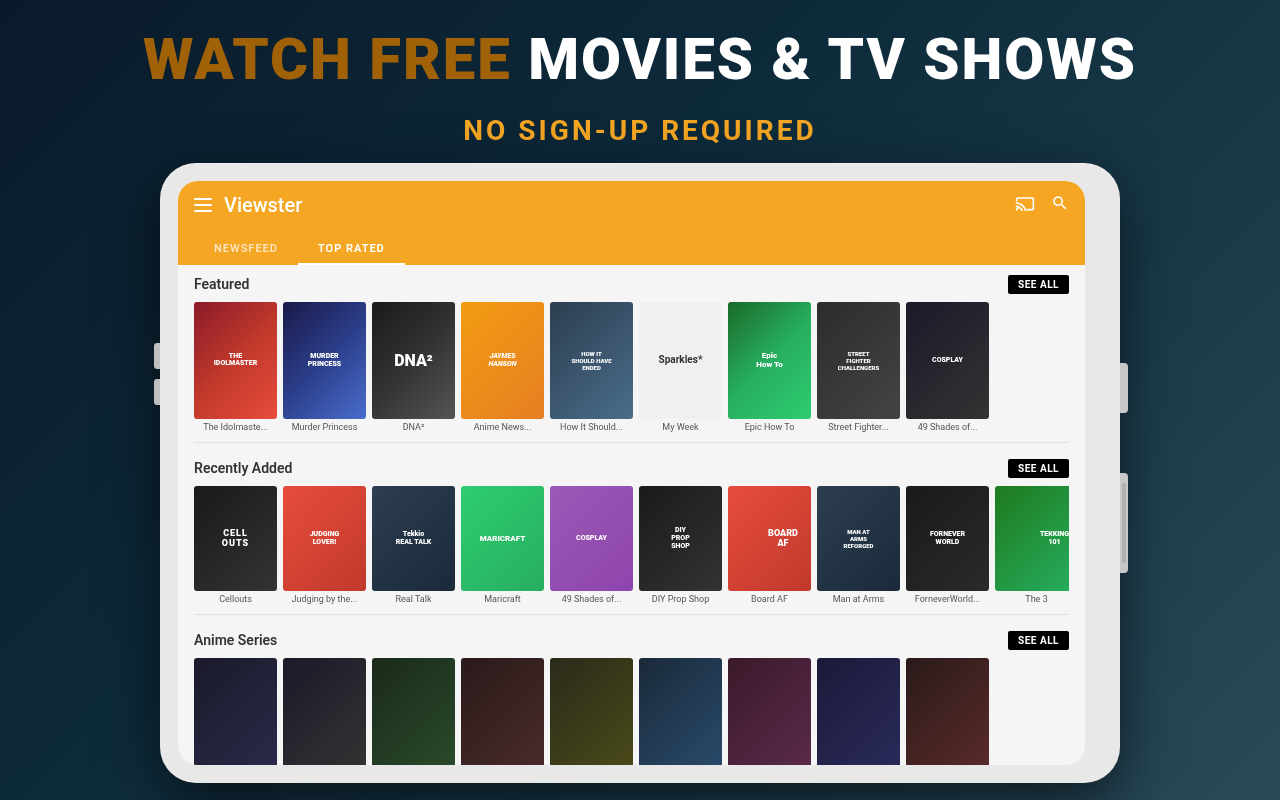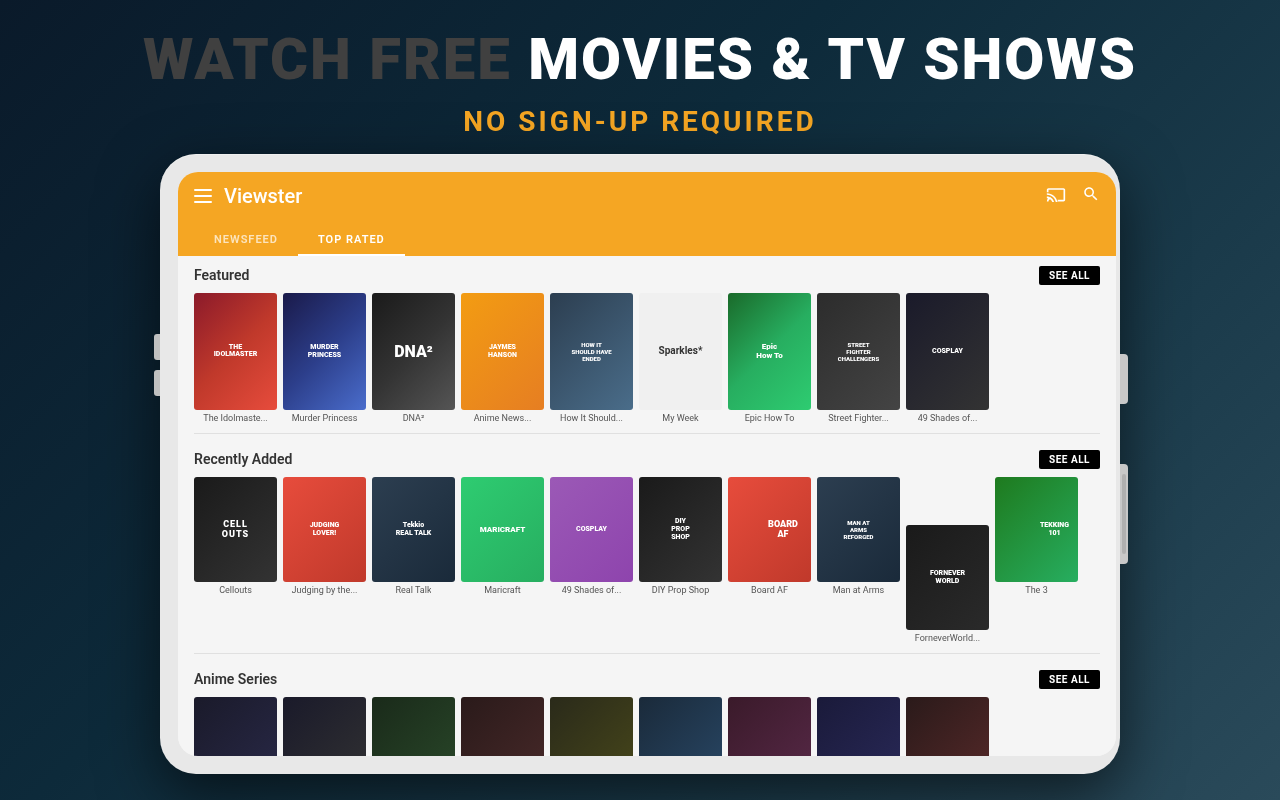--- a/index.html
+++ b/index.html
@@ -19,37 +19,37 @@
       text-align: center;
       padding: 28px 20px 16px;
       width: 100%;
     }
     .hero-title {
       font-size: 58px;
       font-weight: 900;
       letter-spacing: 2px;
       line-height: 1.1;
     }
-    .hero-title .orange { color: #404040; }
+    .hero-title .orange { color: #a16207; }
     .hero-title .white { color: #ffffff; }
     .hero-subtitle {
       font-size: 28px;
       font-weight: 700;
       color: #f5a623;
       letter-spacing: 3px;
-      margin-top: 13px;
+      margin-top: 22px;
     }
 
     
     .tablet-outer {
       width: 960px;
       height: 620px;
       background: #e8e8e8;
       border-radius: 36px;
-      padding: 18px 4px 18px 18px;
+      padding: 18px 35px 18px 18px;
       box-shadow: 0 20px 60px rgba(0,0,0,0.6), inset 0 1px 0 rgba(255,255,255,0.3);
       position: relative;
       display: flex;
       align-items: center;
       justify-content: center;
     }
 
     
     .tablet-btn-left {
       position: absolute;
@@ -227,36 +227,36 @@
       max-width: 83px;
       overflow: hidden;
       text-overflow: ellipsis;
       white-space: nowrap;
     }
 
     
     .t1 { background: linear-gradient(135deg, #8b1a2a 0%, #c0392b 50%, #e74c3c 100%); }
     .t2 { background: linear-gradient(135deg, #1a1a4a 0%, #2c3e8a 50%, #4a6dcc 100%); }
     .t3 { background: linear-gradient(135deg, #1a1a1a 0%, #333 50%, #555 100%); }
-    .t4 { background: linear-gradient(135deg, #f39c12 0%, #e67e22 100%); }
+    .t4 { background: linear-gradient(135deg, #f39c12 0%, #e67e22 100%); font-style: italic; }
     .t5 { background: linear-gradient(135deg, #2c3e50 0%, #4a6d8a 100%); }
     .t7 { background: linear-gradient(135deg, #ff6b9d 0%, #c44ddb 50%, #9b59b6 100%); }
     .t8 { background: linear-gradient(135deg, #1a6a2a 0%, #27ae60 50%, #2ecc71 100%); }
     .t9 { background: linear-gradient(135deg, #2c2c2c 0%, #444 100%); }
     .t10 { background: linear-gradient(135deg, #1a1a2a 0%, #333 100%); }
 
     .r1 { background: linear-gradient(135deg, #1a1a1a 0%, #333 100%); }
     .r2 { background: linear-gradient(135deg, #e74c3c 0%, #c0392b 100%); }
     .r3 { background: linear-gradient(135deg, #2c3e50 0%, #1a2a3a 100%); }
     .r4 { background: linear-gradient(135deg, #2ecc71 0%, #27ae60 100%); }
     .r5 { background: linear-gradient(135deg, #9b59b6 0%, #8e44ad 100%); }
     .r6 { background: linear-gradient(135deg, #1a1a1a 0%, #333 100%); }
     .r7 { background: linear-gradient(135deg, #e74c3c 0%, #c0392b 100%); }
     .r8 { background: linear-gradient(135deg, #2c3e50 0%, #1a2a3a 100%); }
-    .r9 { background: linear-gradient(135deg, #1a1a1a 0%, #2a2a2a 100%); margin-top: 48px; }
+    .r9 { background: linear-gradient(135deg, #1a1a1a 0%, #2a2a2a 100%); }
     .r10 { background: linear-gradient(135deg, #1e7a1e 0%, #27ae60 100%); }
 
     .a1 { background: linear-gradient(135deg, #1a1a2a 0%, #2a2a4a 100%); }
     .a2 { background: linear-gradient(135deg, #1a1a2a 0%, #333 100%); }
     .a3 { background: linear-gradient(135deg, #1a2a1a 0%, #2a4a2a 100%); }
     .a4 { background: linear-gradient(135deg, #2a1a1a 0%, #4a2a2a 100%); }
     .a5 { background: linear-gradient(135deg, #2a2a1a 0%, #4a4a1a 100%); }
     .a6 { background: linear-gradient(135deg, #1a2a3a 0%, #2a4a6a 100%); }
     .a7 { background: linear-gradient(135deg, #3a1a2a 0%, #5a2a4a 100%); }
     .a8 { background: linear-gradient(135deg, #1a1a3a 0%, #2a2a5a 100%); }

